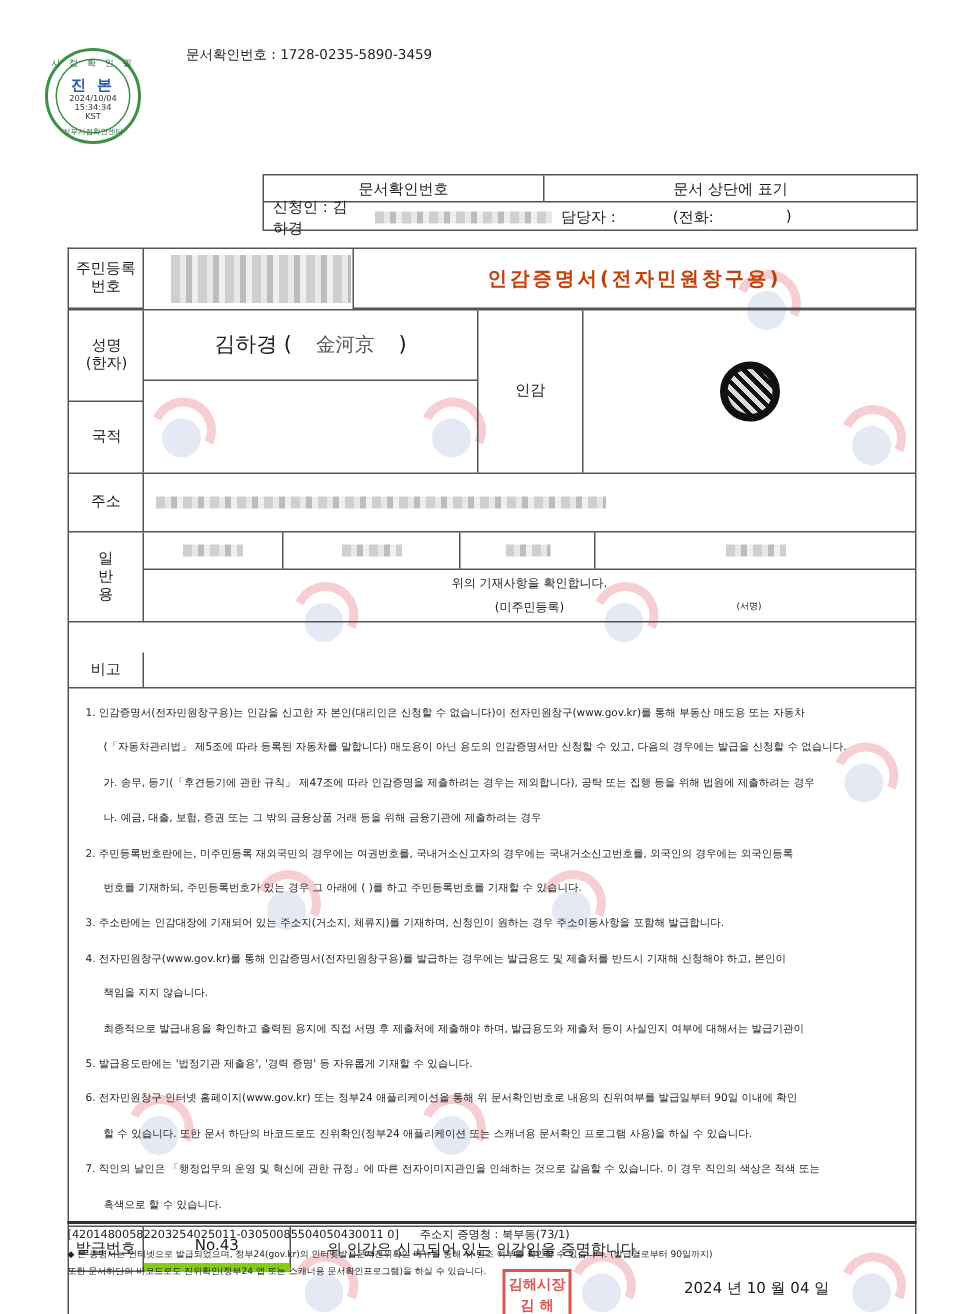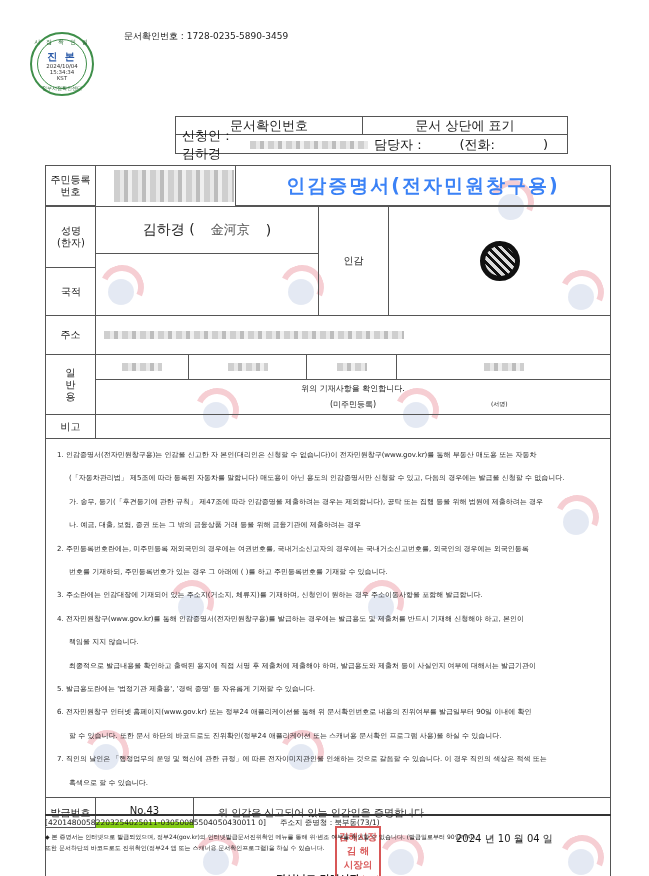--- a/index.html
+++ b/index.html
@@ -19,33 +19,33 @@
   .verify-stamp .inner { position: absolute; left: 5px; top: 5px; width: 50px; height: 50px; border-radius: 50%;
     border: 1px solid #3f8f4a; }
   .verify-stamp .arc-top { position: absolute; top: 4px; left: 0; width: 100%; font-size: 6px; letter-spacing: 2px; }
   .verify-stamp .jinbon { position: absolute; top: 16px; left: 0; width: 100%; font-size: 10px; font-weight: bold; color: #2b5aa8; letter-spacing: 2px; }
   .verify-stamp .ts { position: absolute; top: 29px; left: 0; width: 100%; font-size: 5.5px; line-height: 6px; color: #333; }
   .verify-stamp .arc-bot { position: absolute; bottom: 3px; left: 0; width: 100%; font-size: 5px; }
 
   .doc-confirm { position: absolute; left: 124px; top: 30px; font-size: 9px; color: #222; }
 
   
-  .app-box { position: absolute; left: 175px; top: 116px; width: 393px; height: 38px; border: 1px solid #555; font-size: 13px; }
+  .app-box { position: absolute; left: 175px; top: 116px; width: 437px; height: 38px; border: 1px solid #555; font-size: 10px; }
   .app-box .r1 { display: flex; height: 18px; border-bottom: 1px solid #555; }
   .app-box .r1 div { display: flex; align-items: center; justify-content: center; }
   .app-box .r1 .c1 { width: 187px; border-right: 1px solid #555; }
   .app-box .r1 .c2 { flex: 1; }
   .app-box .r2 { display: flex; height: 19px; align-items: center; padding-left: 6px; }
   .blur { display: inline-block; background: repeating-linear-gradient(90deg, #cfcfcf 0 6px, #e8e8e8 6px 10px, #bdbdbd 10px 14px, #efefef 14px 18px); }
 
   
   .form { position: absolute; left: 45px; top: 165px; width: 566px; border-left: 1px solid #555; border-right: 1px solid #555; }
   .row { display: flex; border-bottom: 1px solid #555; }
   .lbl { width: 50px; border-right: 1px solid #555; display: flex; align-items: center; justify-content: center; text-align: center; font-size: 10px; line-height: 12px; }
-  .doc-title { font-size: 19px; font-weight: bold; letter-spacing: 2px; color: #3b82f6; }
+  .doc-title { font-size: 13px; font-weight: bold; letter-spacing: 2px; color: #c2410c; }
 
   .notes { font-size: 7px; line-height: 18.4px; padding: 2px 6px 0 6px; color: #222; border-bottom: 1px solid #555; }
   .notes p { margin: 5px; }
   .notes .ind { padding-left: 12px; }
 
   .issue-row { display: flex; height: 30px; border-bottom: 1px solid #555; font-size: 10px; }
   .bottom-area { position: relative; height: 98px; border-bottom: 1px solid #555; }
 
   .red-seal { position: absolute; width: 46px; height: 62px; border: 2px solid #d23a3a; color: #d23a3a; font-size: 9.5px; line-height: 14px; text-align: center; font-weight: bold; padding-top: 2px; opacity: 0.85; }
 
@@ -160,21 +160,21 @@
           </div>
       </div>
       <div style="position:relative;height:34px;font-size:8px;">
         <div style="position:absolute;top:3px;left:0;width:100%;text-align:center;">위의 기재사항을 확인합니다.</div>
         <div style="position:absolute;top:19px;left:0;width:100%;text-align:center;">(미주민등록)</div>
         <div style="position:absolute;top:20px;left:395px;font-size:6px;">(서명)</div>
       </div>
     </div>
   </div>
 
-  <div class="row" style="height:24px;">
+  <div class="row" style="height:24px;margin-top:20px;">
     <div class="lbl">비고</div>
     <div style="flex:1;"></div>
   </div>
 
   <div class="notes">
     <p>1. 인감증명서(전자민원창구용)는 인감을 신고한 자 본인(대리인은 신청할 수 없습니다)이 전자민원창구(www.gov.kr)를 통해 부동산 매도용 또는 자동차</p>
     <p class="ind">(「자동차관리법」 제5조에 따라 등록된 자동차를 말합니다) 매도용이 아닌 용도의 인감증명서만 신청할 수 있고, 다음의 경우에는 발급을 신청할 수 없습니다.</p>
     <p class="ind">가. 송무, 등기(「후견등기에 관한 규칙」 제47조에 따라 인감증명을 제출하려는 경우는 제외합니다), 공탁 또는 집행 등을 위해 법원에 제출하려는 경우</p>
     <p class="ind">나. 예금, 대출, 보험, 증권 또는 그 밖의 금융상품 거래 등을 위해 금융기관에 제출하려는 경우</p>
     <p>2. 주민등록번호란에는, 미주민등록 재외국민의 경우에는 여권번호를, 국내거소신고자의 경우에는 국내거소신고번호를, 외국인의 경우에는 외국인등록</p>

